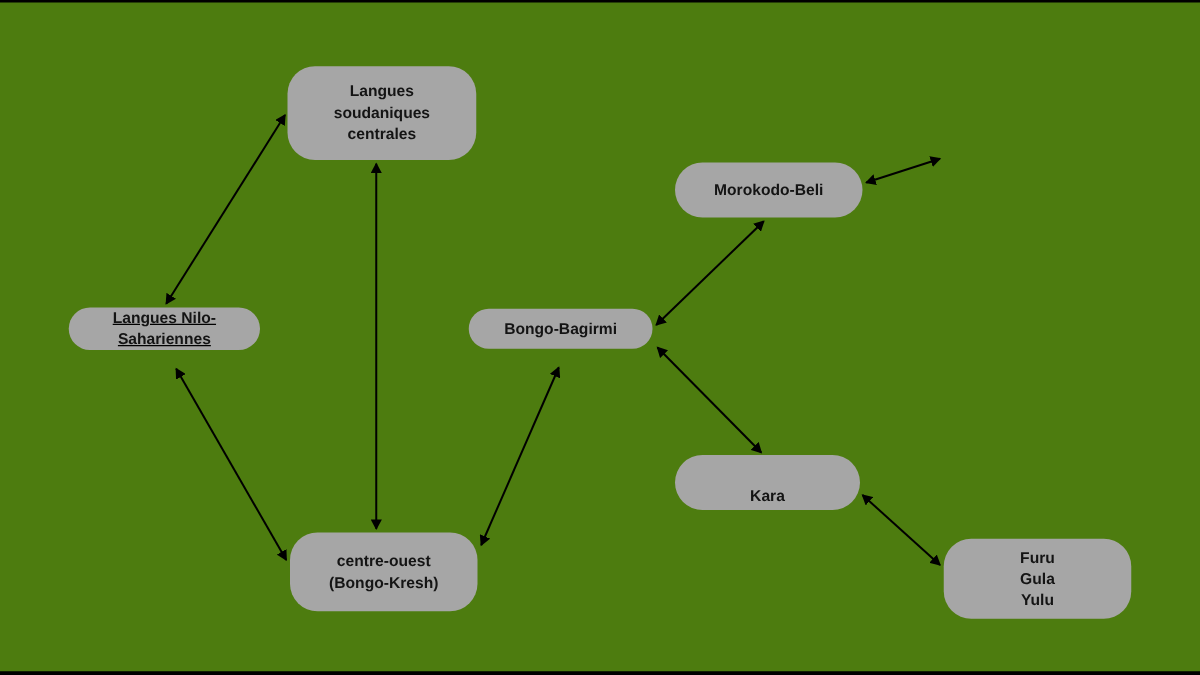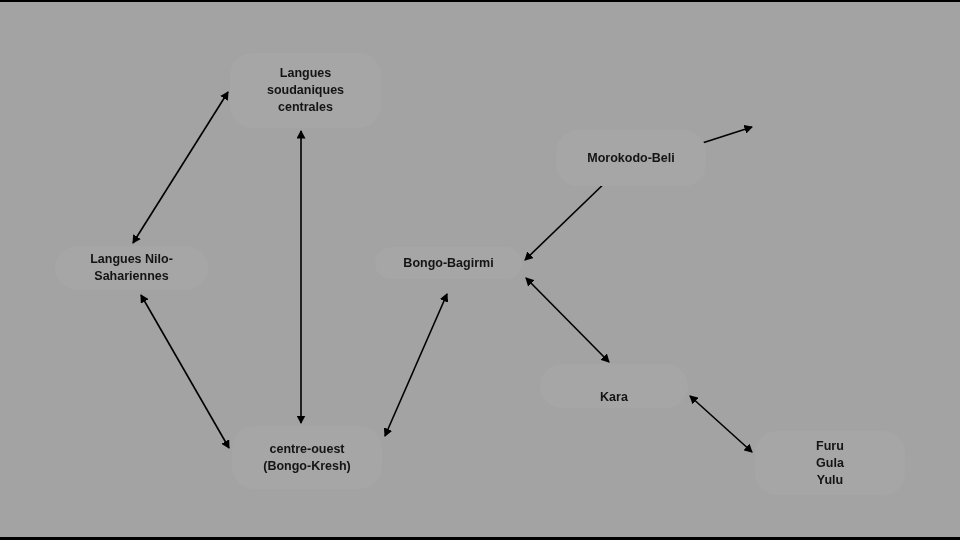--- a/index.html
+++ b/index.html
@@ -3,21 +3,21 @@
 <meta charset="utf-8">
 <style>
   * { margin: 0; padding: 0; box-sizing: border-box; }
   html, body { background: #ffffff; }
   body { font-family: "Liberation Sans", sans-serif; }
 
   .canvas {
     position: relative;
     width: 960px;
     height: 540px;
-    background: #a3a3a3;
+    background: #4d7c0f;
     overflow: hidden;
   }
 
   .frame-bar {
     position: absolute;
     left: 0;
     width: 100%;
     height: 2px;
     background: #000000;
   }
@@ -83,32 +83,32 @@
         <line x1="690" y1="396" x2="752" y2="452" stroke="#000000" stroke-width="1.6" marker-start="url(#arrowhead)" marker-end="url(#arrowhead)"></line>
       </g>
   </svg>
 
   <div class="nodes-layer">
       <div class="node" style="left: 230px; top: 53px; width: 151px; height: 75px;">
         <div class="node-label">Langues
 soudaniques
 centrales</div>
       </div>
-      <div class="node" style="left: 55px; top: 246px; width: 153px; height: 44px;">
+      <div class="node" style="left: 55px; top: 246px; width: 153px; height: 34px; text-decoration: underline;">
         <div class="node-label">Langues Nilo-
 Sahariennes</div>
       </div>
       <div class="node" style="left: 232px; top: 426px; width: 150px; height: 63px;">
         <div class="node-label">centre-ouest
 (Bongo-Kresh)</div>
       </div>
       <div class="node" style="left: 375px; top: 247px; width: 147px; height: 32px;">
         <div class="node-label">Bongo-Bagirmi</div>
       </div>
-      <div class="node" style="left: 556px; top: 130px; width: 150px; height: 56px; justify-content: center;">
+      <div class="node" style="left: 540px; top: 130px; width: 150px; height: 44px; justify-content: center;">
         <div class="node-label">Morokodo-Beli</div>
       </div>
       <div class="node" style="left: 540px; top: 364px; width: 148px; height: 44px; align-items: flex-end;">
         <div class="node-label">Kara</div>
       </div>
       <div class="node" style="left: 755px; top: 431px; width: 150px; height: 64px;">
         <div class="node-label">Furu
 Gula
 Yulu</div>
       </div>

